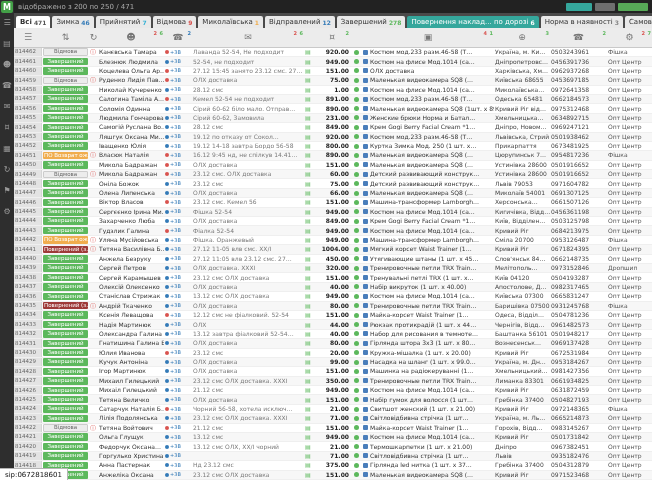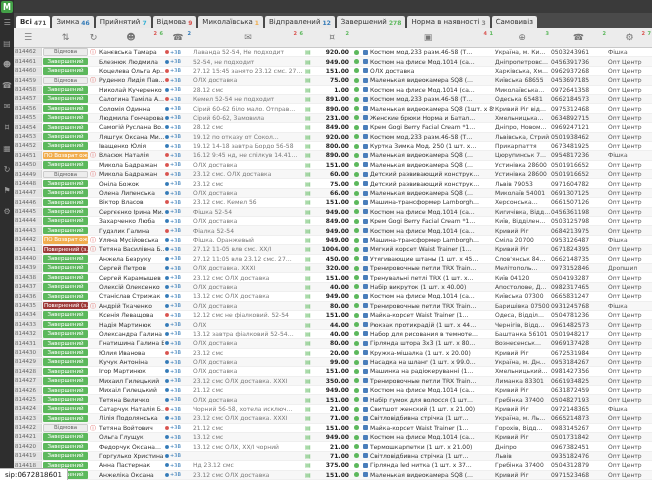--- a/index.html
+++ b/index.html
@@ -68,20 +68,28 @@
         <div class="sb-icon">☎</div>
         <div class="sb-icon">✉</div>
         <div class="sb-icon">¤</div>
         <div class="sb-icon">▦</div>
         <div class="sb-icon">↻</div>
         <div class="sb-icon">⚑</div>
         <div class="sb-icon">⚙</div>
       </div>
   </div>
 
+  <div class="topbar">
+    <span class="shown">відображено з 200 по 250 / 471</span>
+    <span class="chips">
+        <span class="chip" style="background: rgb(53, 167, 156); width: 26px;"></span>
+        <span class="chip" style="background: rgb(110, 110, 110); width: 20px;"></span>
+        <span class="chip" style="background: rgb(87, 169, 87); width: 30px;"></span>
+      </span>
+  </div>
 
   <div class="tabsbar">
       <div class="tab active">
         <span>Всі</span>
         <span class="cnt" style="color: rgb(85, 85, 85);">471</span>
       </div>
       <div class="tab ">
         <span>Зимка</span>
         <span class="cnt" style="color: rgb(51, 122, 183);">46</span>
       </div>
@@ -97,20 +105,24 @@
         <span>Миколаївська</span>
         <span class="cnt" style="color: rgb(240, 173, 78);">1</span>
       </div>
       <div class="tab ">
         <span>Відправлений</span>
         <span class="cnt" style="color: rgb(51, 122, 183);">12</span>
       </div>
       <div class="tab ">
         <span>Завершений</span>
         <span class="cnt" style="color: rgb(92, 184, 92);">278</span>
+      </div>
+      <div class="tab teal">
+        <span>Повернення наклад... по дорозі</span>
+        <span class="cnt" style="color: rgb(255, 255, 255);">6</span>
       </div>
       <div class="tab ">
         <span>Норма в наявності</span>
         <span class="cnt" style="color: rgb(136, 136, 136);">3</span>
       </div>
       <div class="tab ">
         <span>Самовивіз</span>
       </div>
     </div>
 

